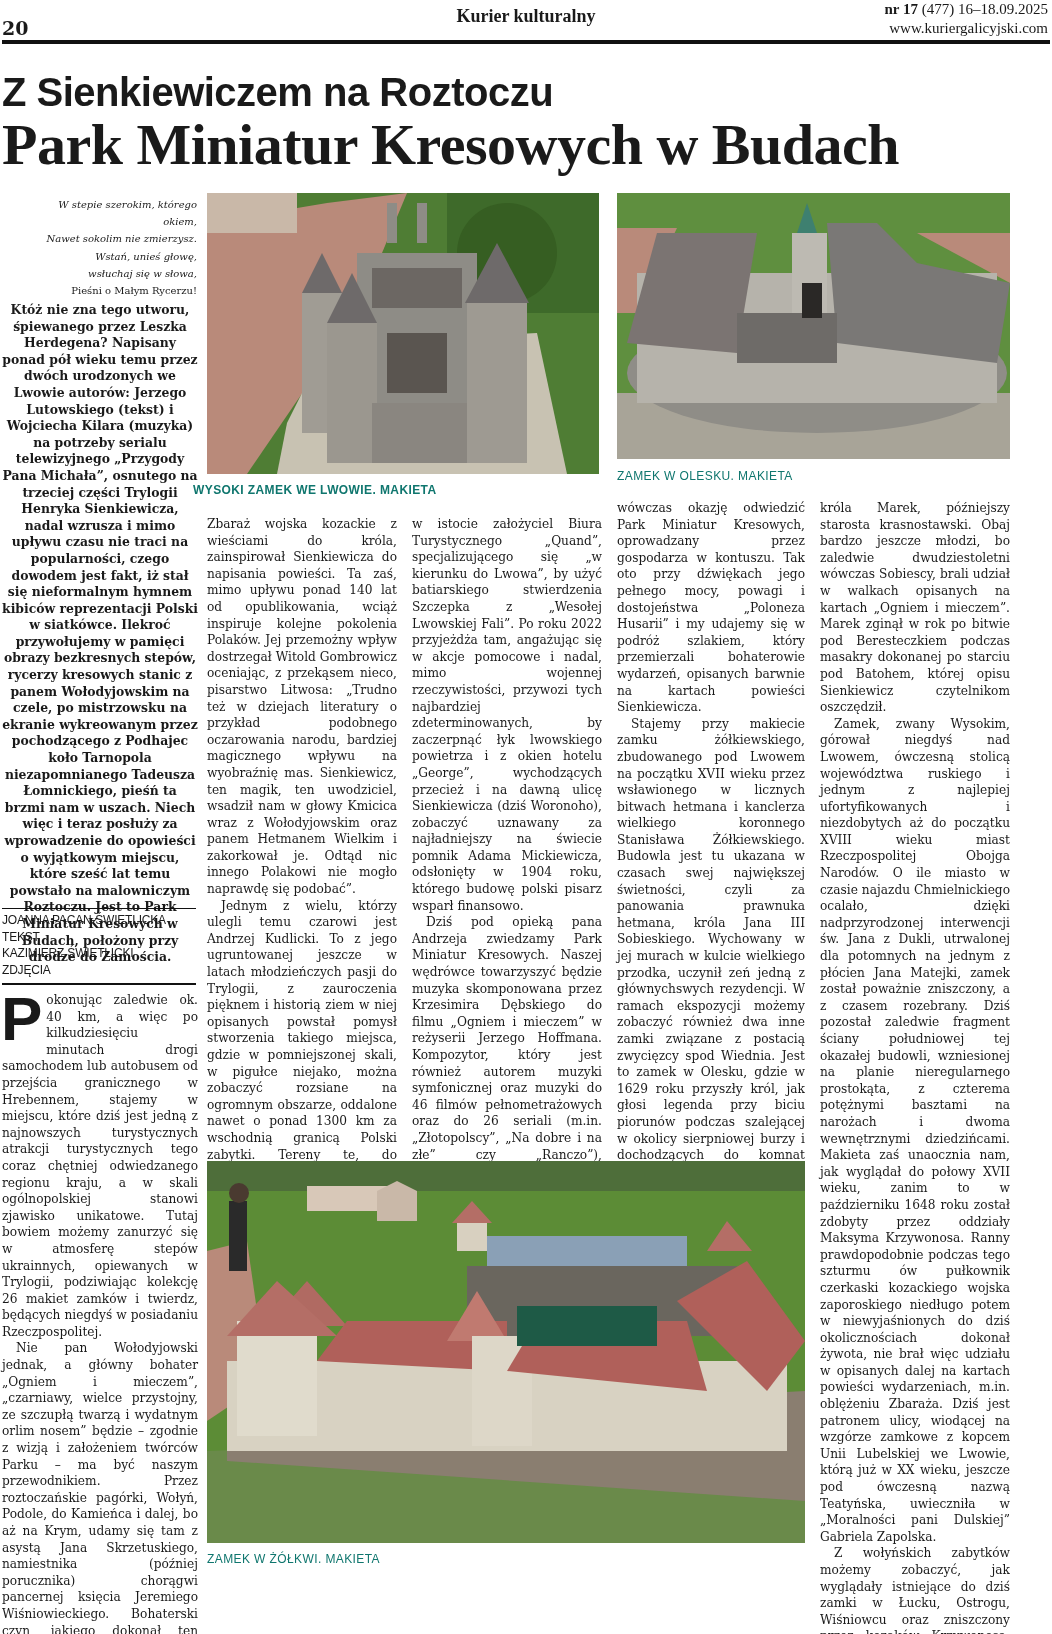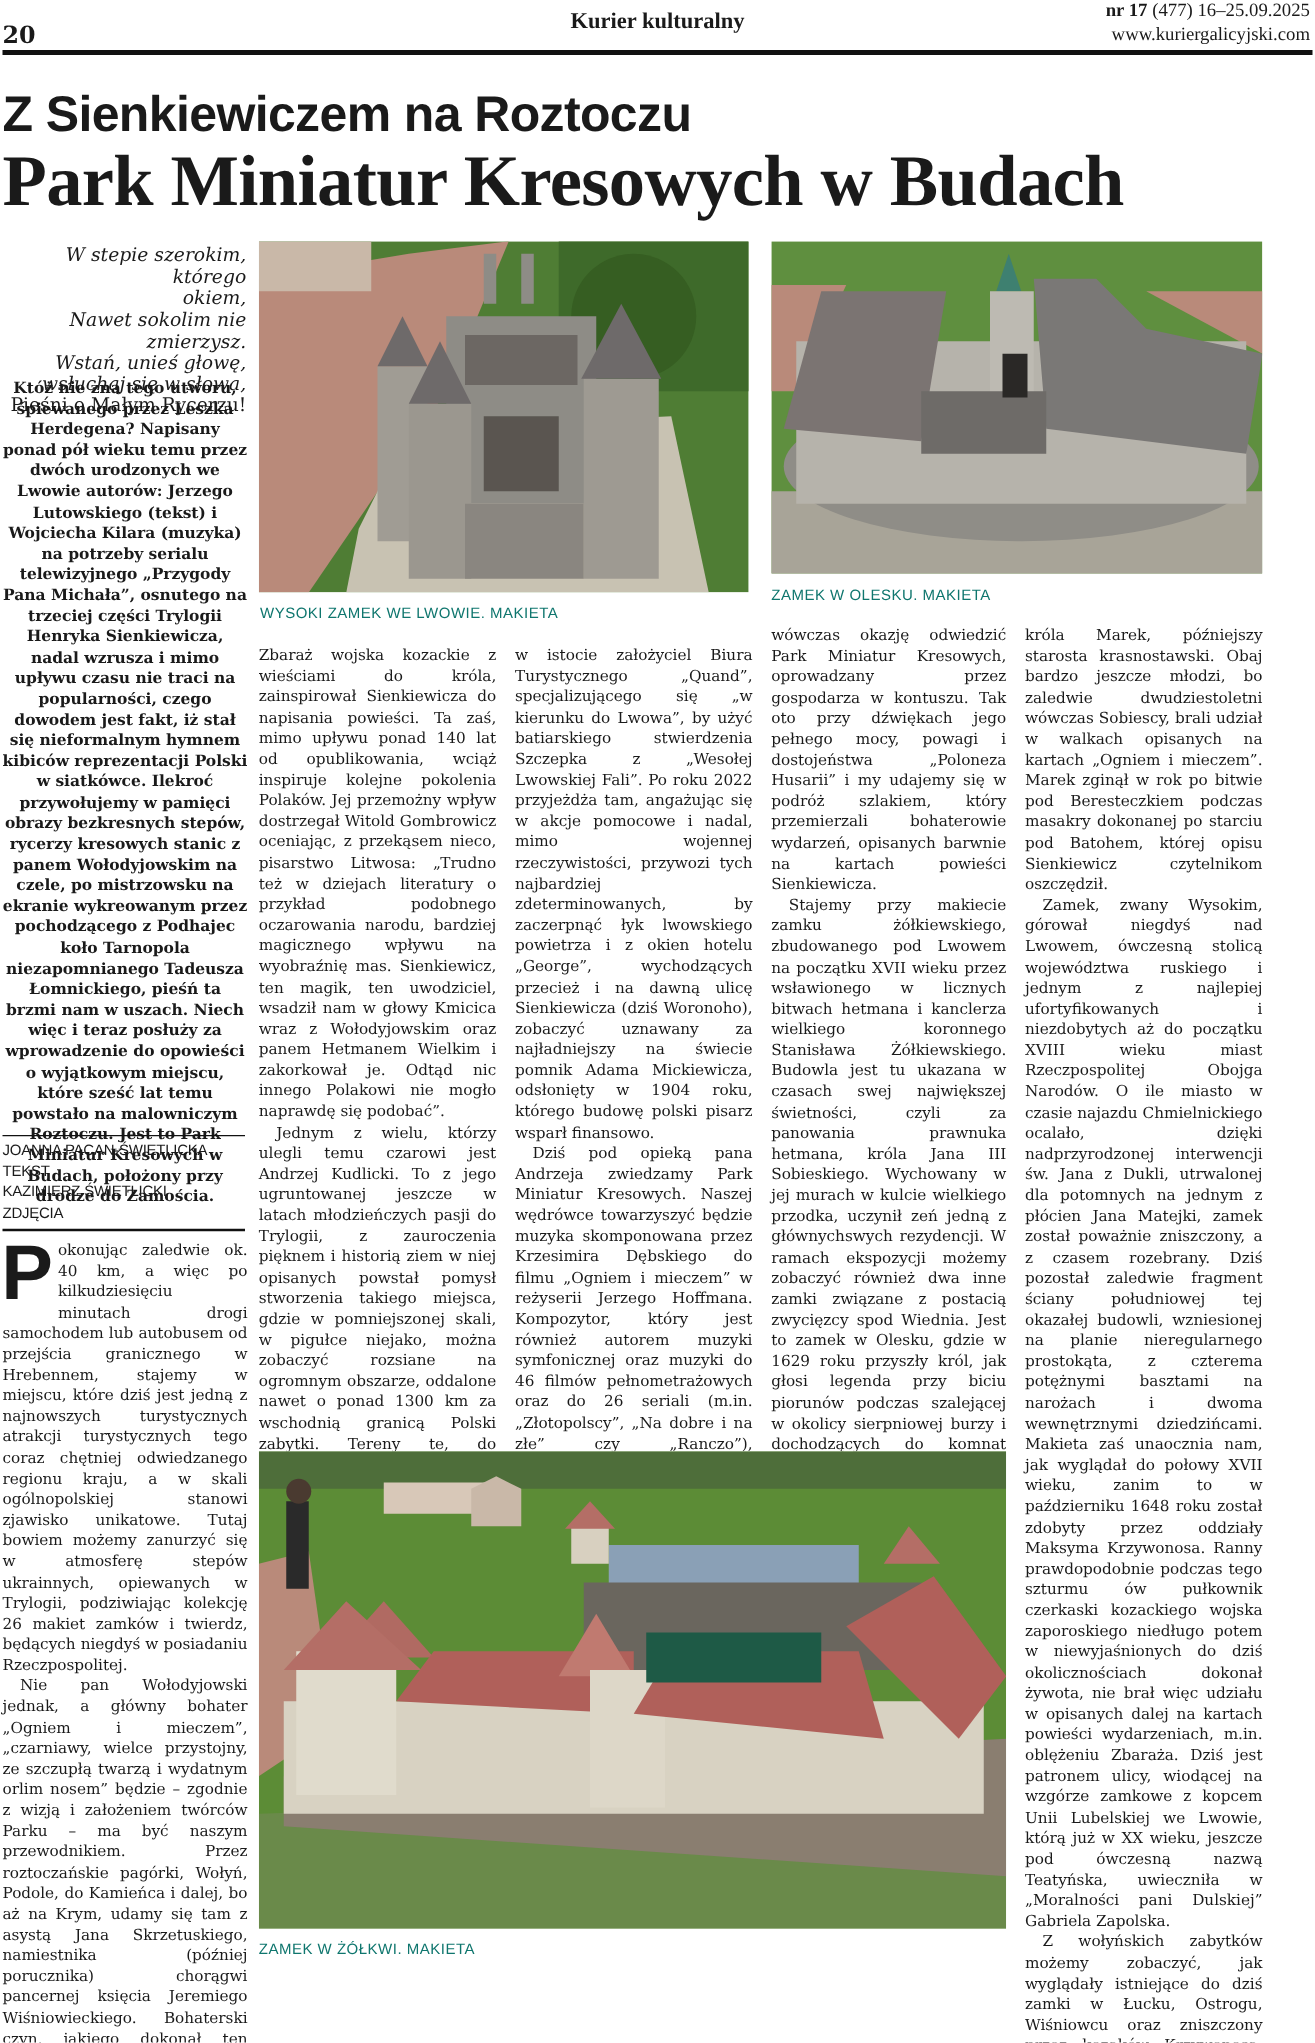--- a/index.html
+++ b/index.html
@@ -9,37 +9,37 @@
   .masthead-page { left:2px; top:2px; font-family:"DejaVu Serif", serif; font-weight:bold; font-size:19px;margin-top:15px; }
   .masthead-section { left:0; width:1052px; text-align:center; top:6px; font-family:"Liberation Serif", serif; font-weight:bold; font-size:18px; }
   .masthead-issue { right:4px; top:0; text-align:right; font-family:"Liberation Serif", serif; font-size:15px; line-height:19px; }
   .masthead-issue b { font-weight:bold; }
   .masthead-rule { left:2px; right:2px; top:40px; height:4px; background:#111; }
   .kicker { left:2px; top:70px; font-family:"Liberation Sans", sans-serif; font-weight:bold; font-size:40px; letter-spacing:-0.5px; }
   .headline { left:2px; top:112px; font-family:"Liberation Serif", serif; font-weight:bold; font-size:58px; letter-spacing:-0.5px; line-height:66px; }
   .col { position:absolute; font-size:12.2px; line-height:16.6px; text-align:justify; hyphens:manual; }
   .col p { margin:0; text-indent:14px; }
   .col p.noind { text-indent:0; }
-  .verse { left:2px; top:196px; width:195px; text-align:right; font-style:italic; font-size:15px; line-height:17.2px; }
+  .verse { left:2px; top:196px; width:195px; text-align:right; font-style:italic; font-size:10px; line-height:17.2px; }
   .verse div.plain { font-style:normal; }
   .lead { left:2px; top:302px; width:196px; font-weight:bold; font-size:12.4px; line-height:16.6px; text-align:center; }
   .byline-rule-top { left:2px; top:908px; width:194px; height:1px; background:#111; }
   .byline { left:2px; top:912px; width:196px; font-family:"Liberation Sans", sans-serif; font-size:12px; line-height:16.5px; text-transform:uppercase; letter-spacing:-0.2px; }
   .byline-rule-bot { left:2px; top:983px; width:194px; height:2px; background:#111; }
   .dropcap { float:left; font-family:"Liberation Sans", sans-serif; font-weight:900; font-size:62px; line-height:50px; margin:2px 4px 0 -1px; height:50px; }
   .photo { position:absolute; overflow:hidden; }
   .caption { position:absolute; font-family:"Liberation Sans", sans-serif; font-size:12px; color:#0f766e; letter-spacing:0.4px; text-transform:uppercase; }
 </style>
 </head>
 <body>
 
 <div class="abs masthead-page">20</div>
 <div class="abs masthead-section">Kurier kulturalny</div>
 <div class="abs masthead-issue">
-  <div><b>nr 17</b><span> (477) 16–25.09.2025</span></div>
+  <div><b>nr 17</b><span> (477) 16–18.09.2025</span></div>
   <div>www.kuriergalicyjski.com</div>
 </div>
 <div class="abs masthead-rule"></div>
 
 <div class="abs kicker">Z Sienkiewiczem na Roztoczu</div>
 <div class="abs headline">Park Miniatur Kresowych w Budach</div>
 
 <div class="abs verse">
   <div>W stepie szerokim, którego</div>
   <div>okiem,</div>
@@ -80,21 +80,21 @@
     <polygon points="95,100 115,60 135,100" fill="#6e6a6a"></polygon>
     <rect x="120" y="130" width="50" height="140" fill="#9b978f"></rect>
     <polygon points="120,130 145,80 170,130" fill="#6e6a6a"></polygon>
     <rect x="260" y="110" width="60" height="160" fill="#9e9a92"></rect>
     <polygon points="258,110 290,50 322,110" fill="#6e6a6a"></polygon>
     <rect x="165" y="210" width="95" height="60" fill="#8a8680"></rect>
     <rect x="180" y="10" width="10" height="40" fill="#8e8c86"></rect>
     <rect x="210" y="10" width="10" height="40" fill="#8e8c86"></rect>
   </svg>
 </div>
-<div class="caption" style="left:208px; top:483px;">Wysoki Zamek we Lwowie. Makieta</div>
+<div class="caption" style="left:193px; top:483px;font-weight:bold;">Wysoki Zamek we Lwowie. Makieta</div>
 
 <div class="photo" style="left:617px; top:193px; width:393px; height:266px;">
   <svg width="393" height="266" viewBox="0 0 393 266">
     <rect width="393" height="266" fill="#5f8f3f"></rect>
     <polygon points="0,35 60,35 20,120 0,120" fill="#b98a7a"></polygon>
     <polygon points="300,40 393,40 393,90" fill="#b98a7a"></polygon>
     <rect x="0" y="200" width="393" height="66" fill="#a8a498"></rect>
     <ellipse cx="200" cy="180" rx="190" ry="60" fill="#8f8d87"></ellipse>
     <rect x="20" y="80" width="360" height="130" fill="#b6b3ab"></rect>
     <polygon points="10,150 40,40 140,40 120,160" fill="#7b7472"></polygon>

